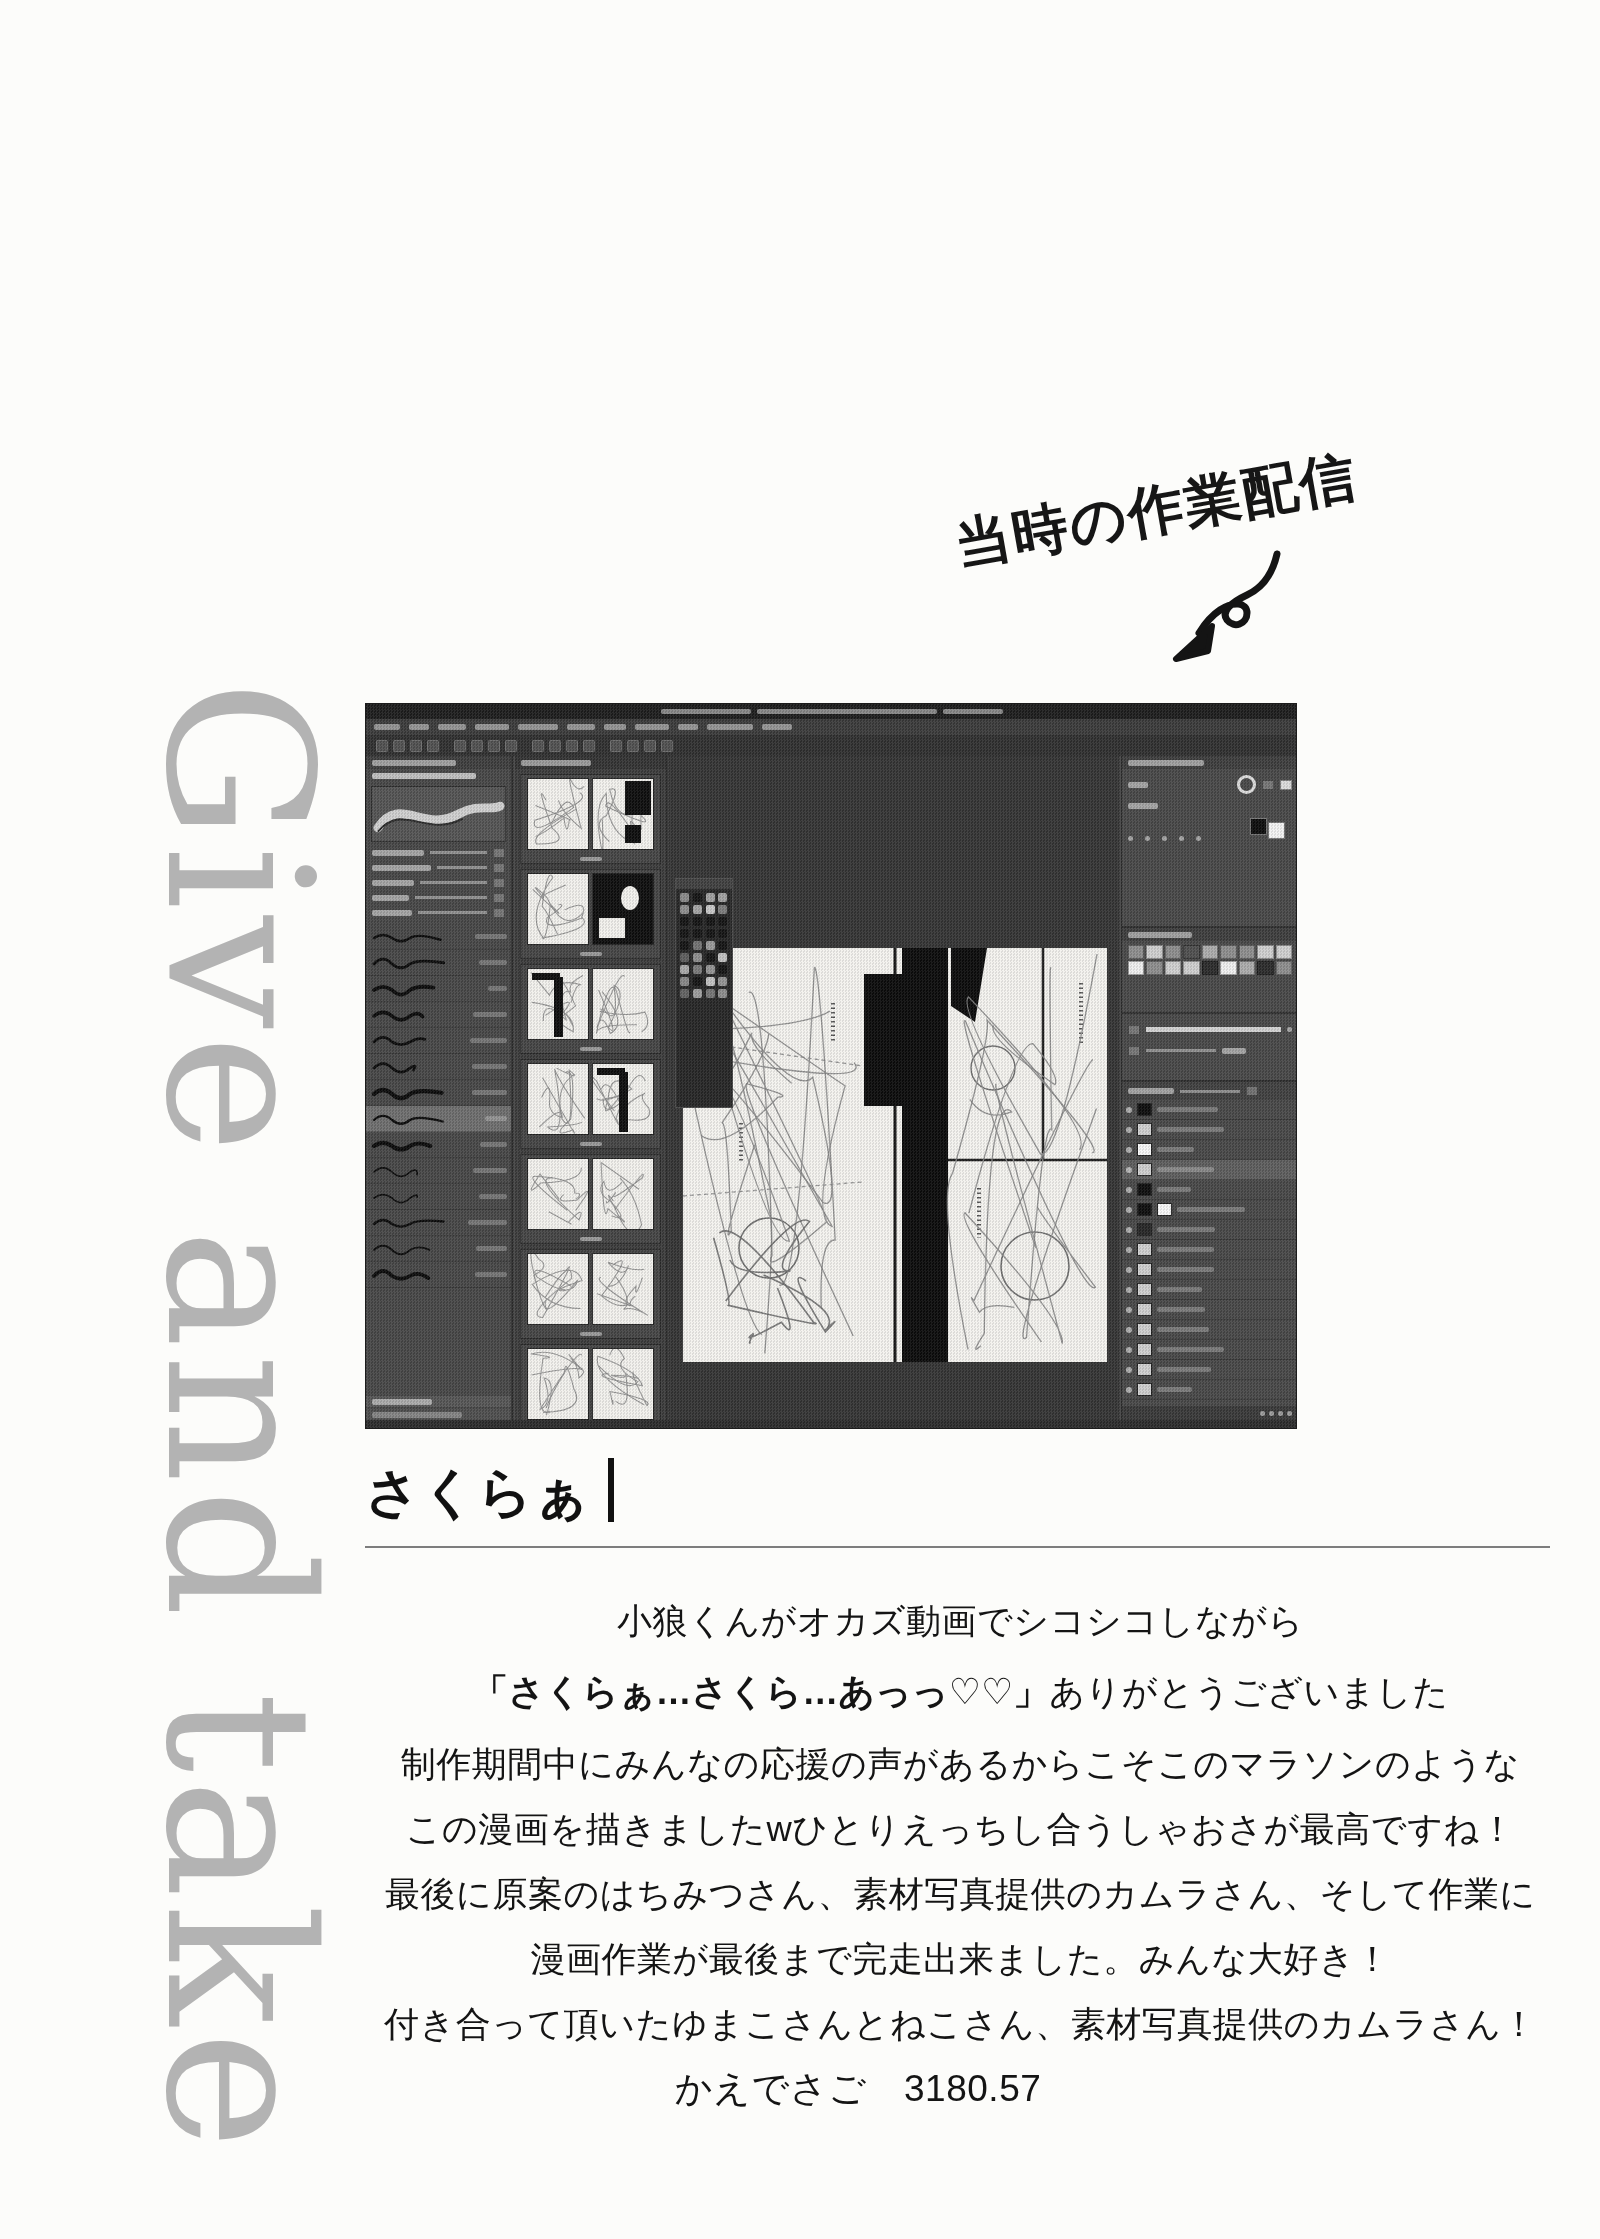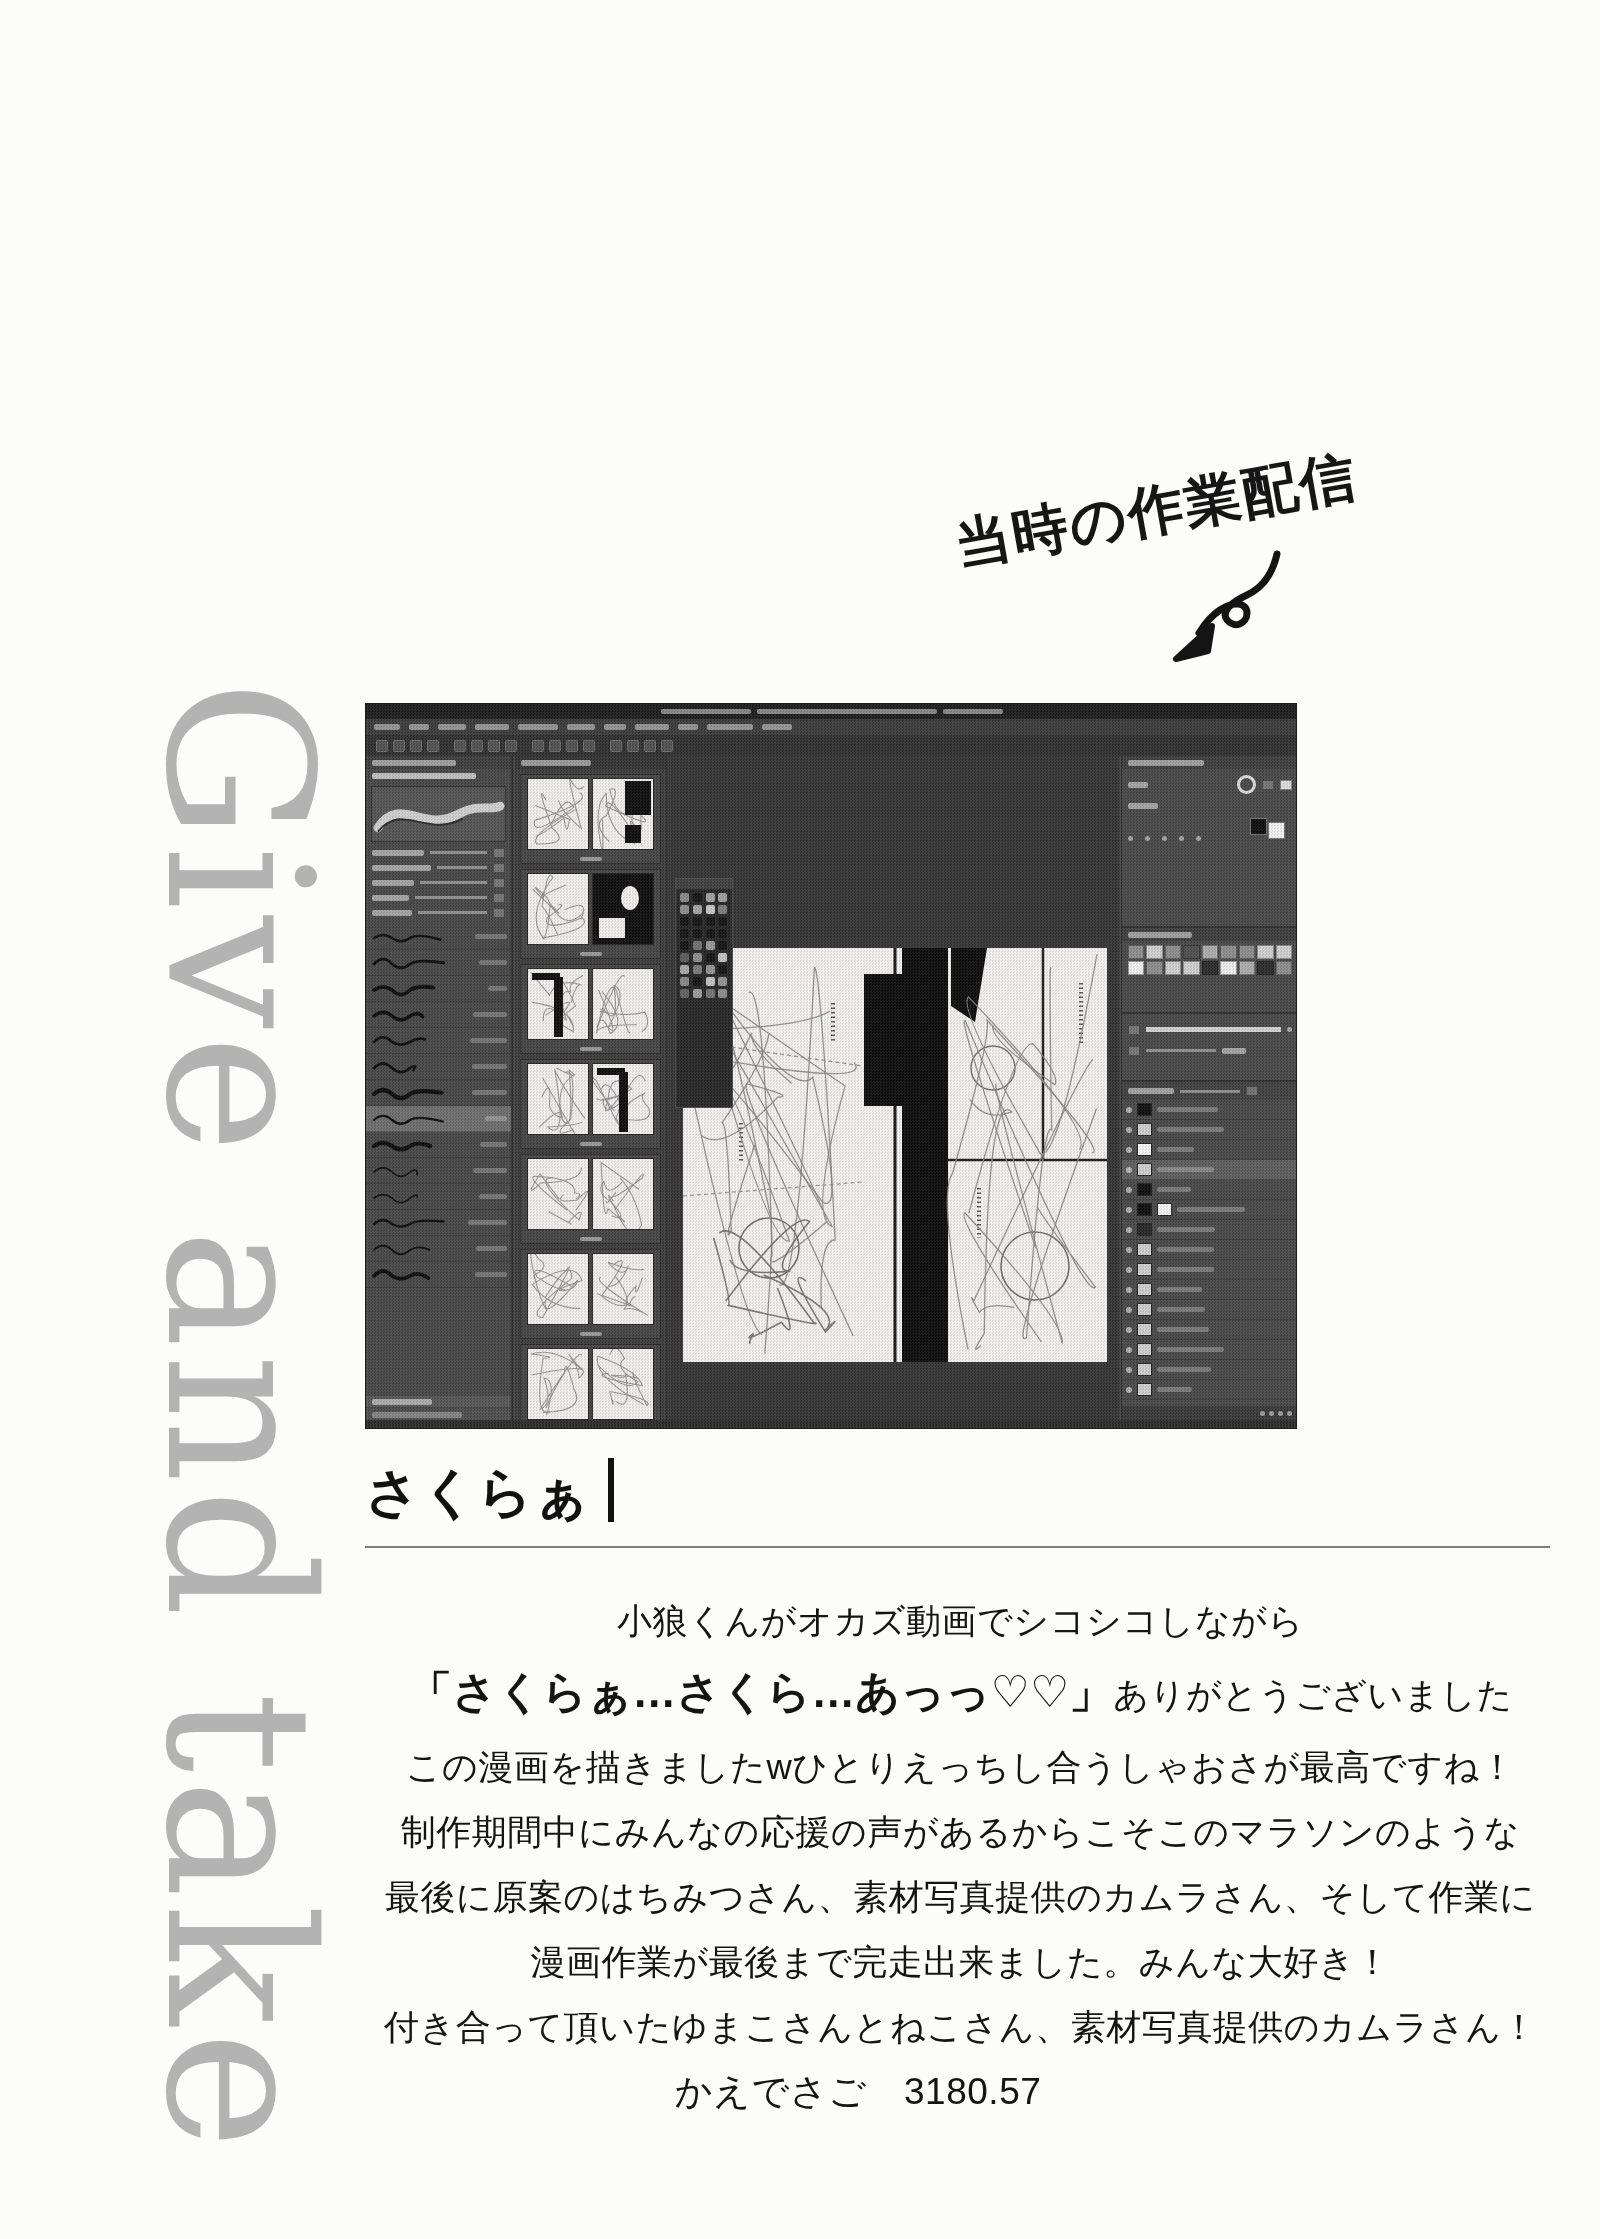--- a/index.html
+++ b/index.html
@@ -85,21 +85,21 @@
   .ps-heading{position:absolute;left:365px;top:1458px;display:flex;align-items:flex-end;}
   .ps-jp{font-size:54px;font-weight:800;letter-spacing:1px;color:#111;line-height:1.1;}
   .ps-divider{width:6px;height:64px;background:#111;margin:0 20px 0 18px;}
   .ps-en{font-family:"DejaVu Sans Mono","Liberation Mono",monospace;font-size:40px;letter-spacing:12px;
          color:#1d1d1d;padding-bottom:6px;}
   .ps-rule{position:absolute;left:365px;top:1546px;width:1185px;height:2px;background:#7d7d7d;}
   .ps-body{position:absolute;left:363px;top:1580px;width:1195px;font-size:35px;line-height:49px;
            letter-spacing:0.5px;color:#141414;}
   .ps-body p{margin:16px;text-align:center;}
   .ps-line2{line-height:62px;}
-  .ps-big{font-size:44px;font-weight:700;letter-spacing:0;}
+  .ps-big{font-size:36px;font-weight:700;letter-spacing:0;}
   .ps-sign{margin-top:8px;text-align:right;padding-right:205px;font-size:37px;}
 </style>
 </head>
 <body>
 
 <div class="page">
 
   <div class="side-text">Give and take</div>
 
   <div class="note">当時の作業配信</div>
@@ -649,21 +649,21 @@
 
   <div class="ps-heading">
     <span class="ps-jp">さくらぁ</span>
     <span class="ps-divider"></span>
   </div>
   <div class="ps-rule"></div>
 
   <div class="ps-body">
     <p>小狼くんがオカズ動画でシコシコしながら</p>
     <p class="ps-line2"><span class="ps-big">「さくらぁ…さくら…あっっ♡♡」</span><span>ありがとうございました</span></p>
+    <p>制作期間中にみんなの応援の声があるからこそこのマラソンのような</p>
     <p>この漫画を描きましたwひとりえっちし合うしゃおさが最高ですね！</p>
-    <p>制作期間中にみんなの応援の声があるからこそこのマラソンのような</p>
     <p>最後に原案のはちみつさん、素材写真提供のカムラさん、そして作業に</p>
     <p>漫画作業が最後まで完走出来ました。みんな大好き！</p>
     <p>付き合って頂いたゆまこさんとねこさん、素材写真提供のカムラさん！</p>
     <p class="ps-sign">かえでさご　3180.57</p>
   </div>
 
 </div>
 
 </body></html>

